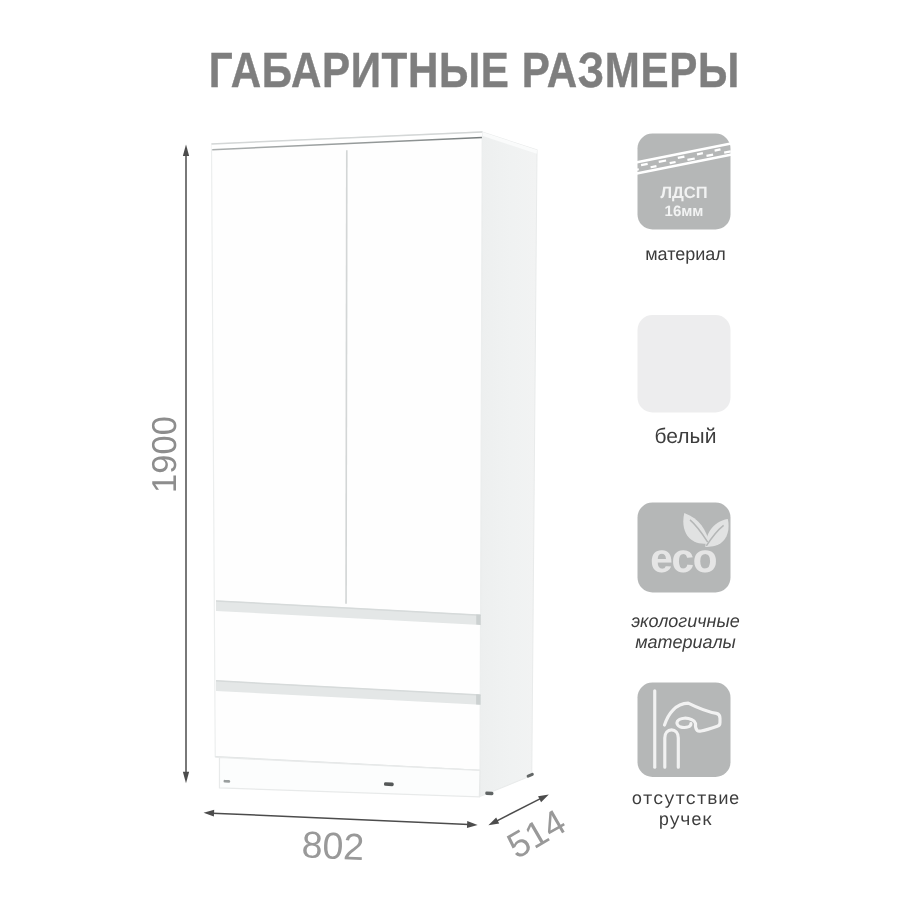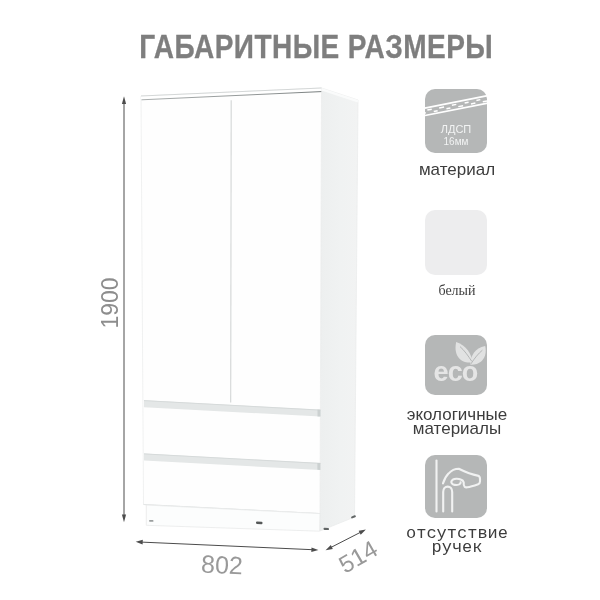--- a/index.html
+++ b/index.html
@@ -2,21 +2,21 @@
 <html><head>
 <meta charset="utf-8">
 <style>
   html,body{margin:0;padding:0;}
   body{width:600px;height:600px;background:#ffffff;position:relative;overflow:hidden;
        font-family:"Liberation Sans", sans-serif;}
   .abs{position:absolute;}
   .icon{position:absolute;left:425px;width:62px;border-radius:10px;}
   .grey{background:#b5b7b7;}
   .lbl{position:absolute;left:357px;width:200px;text-align:center;color:#3d3d3d;
-       font-size:17px;line-height:13.5px;}
+       font-size:12px;line-height:13.5px;}
 </style>
 </head>
 <body>
 
 <div class="abs" id="title" style="left:16px;top:28px;width:600px;text-align:center;">
   <span style="display:inline-block;font-weight:bold;font-size:33px;color:#7e7e7e;-webkit-text-stroke:0.3px #7e7e7e;transform:scaleX(0.85);transform-origin:center;white-space:nowrap;letter-spacing:0.5px;">ГАБАРИТНЫЕ РАЗМЕРЫ</span>
 </div>
 
 <svg class="abs" style="left:0;top:0;" width="600" height="600" viewBox="0 0 600 600">
   <defs>
@@ -101,46 +101,46 @@
           <rect x="33" y="17.3" width="5" height="1.5"></rect>
         <rect x="40" y="14.9" width="4" height="1.5"></rect>
           <rect x="46" y="17.1" width="4.5" height="1.5"></rect>
         <rect x="52" y="14.7" width="4" height="1.5"></rect>
           <rect x="58" y="17.3" width="4.5" height="1.5"></rect>
         <rect x="64" y="14.9" width="4" height="1.5"></rect>
           <rect x="70" y="17.2" width="3.5" height="1.5"></rect>
       </g>
     </g>
   </svg>
-  <div style="position:absolute;left:0;width:62px;top:33.5px;text-align:center;color:#f2f3f3;font-weight:normal;font-size:11px;line-height:12.5px;letter-spacing:0px;">ЛДСП<br><span style="font-size:10px;margin-top:22px;">16мм</span></div>
+  <div style="position:absolute;left:0;width:62px;top:33.5px;text-align:center;color:#f2f3f3;font-weight:bold;font-size:11px;line-height:12.5px;letter-spacing:0px;">ЛДСП<br><span style="font-size:10px;margin-top:22px;">16мм</span></div>
 </div>
 
 <div class="lbl" style="top:163px;">материал</div>
 
 <div class="icon" style="top:210px;height:65px;background:#ededee;"></div>
 
-<div class="lbl" style="top:283.5px;font-size:14px;font-family:Liberation Serif, serif;">белый</div>
+<div class="lbl" style="top:283.5px;font-size:14px;">белый</div>
 
 <div class="icon grey" style="top:335px;height:60px;">
   <svg width="62" height="64" viewBox="0 0 62 64">
 
     <g fill="#ffffff" opacity="0.6">
       <path d="M47.8,27.2 C46.2,18.8 41.5,10.8 31.2,7 C29.2,15.8 31.8,22.8 37.5,25.9 C41,27.8 45.2,27.8 47.8,27.2 Z"></path>
       <path d="M45.2,29.6 C45.5,21.2 49.8,12.8 60.2,11 C62.2,20 58.3,27 51.8,28.9 C49.4,29.6 47,29.7 45.2,29.6 Z"></path>
     </g>
     <g fill="none" stroke="#b5b7b7" stroke-width="1">
       <path d="M46.8,26.4 C43.2,20.8 39,15 35,11.6"></path>
       <path d="M45.9,28.9 C49.4,23.4 53.6,18.2 57.4,15.2"></path>
     </g>
 
     <text x="30.5" y="46.3" fill="#ffffff" opacity="0.65" font-size="27" font-weight="bold" font-family="Liberation Sans, sans-serif" text-anchor="middle" letter-spacing="-0.8">eco</text>
   </svg>
 </div>
 
-<div class="lbl" style="top:408px;">экологичные<br>материалы</div>
+<div class="lbl" style="top:408px;font-style:italic;">экологичные<br>материалы</div>
 
 <div class="icon grey" style="top:455px;height:63px;">
   <svg width="62" height="63" viewBox="0 0 62 63">
     <g fill="none" stroke="#ffffff" stroke-width="2.1" stroke-linecap="round" stroke-linejoin="round" opacity="0.82">
 
       <line x1="11.5" y1="5.5" x2="11.5" y2="56.5"></line>
 
       <path d="M18.2,56.5 L18.2,37 C18.2,33.7 20.2,31.6 22.7,31.6 C25.2,31.6 27.2,33.7 27.2,37 L27.2,56.5"></path>
 
       <path d="M18,28.4 C19.2,24.8 21.3,20.8 23.5,18.6 C26,15.9 30.2,13.8 33.8,13.8 C40,16.9 46.3,19.6 52.6,20.6 C54.2,21 55,22.2 55,23.8 L55,26.6 C55,28 54.4,28.8 53.2,29.2 C49.8,30.4 45.2,31.9 42.4,32.3 C41.2,32.5 40.3,32.4 39.8,32 C38.9,31 38.5,29 38.7,27.3 C38.2,25.9 37.3,25.1 36.3,24.8 C34.7,24.1 32.6,23.7 31.2,23.8 C29.1,24 27.2,24.8 26.6,25.9 C25.9,27.2 26.6,28.8 28.3,29.5 C30.2,30.2 32.7,30 34.2,29.4 C35.2,28.9 35.7,28.2 35.6,27.4"></path>

